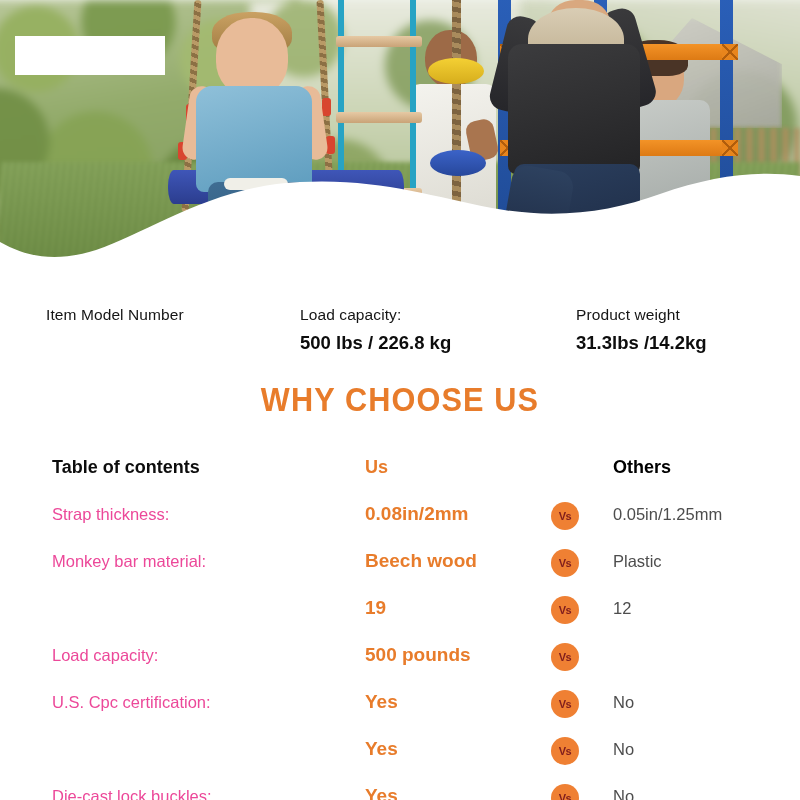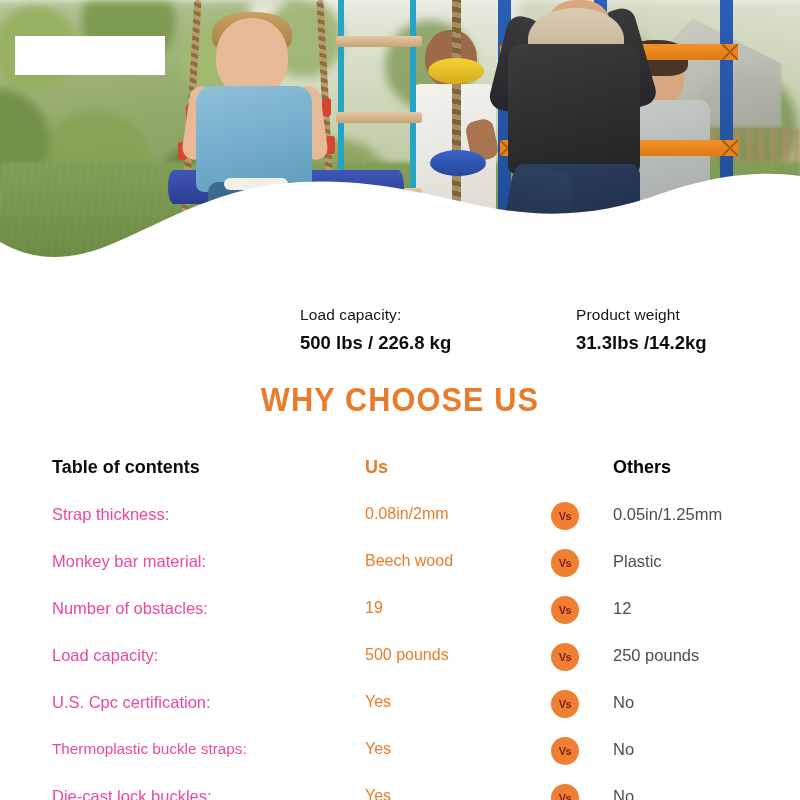--- a/index.html
+++ b/index.html
@@ -243,21 +243,21 @@
   .table { position: absolute; left: 0; top: 452px; width: 800px; }
   .trow {
     position: relative; height: 47px;
   }
   .c-label {
     position: absolute; left: 52px; top: 0;
     font-size: 16.5px; color: #ec4899; line-height: 30px; white-space: nowrap;
   }
   .c-us {
     position: absolute; left: 365px; top: 0;
-    font-size: 16px; font-weight: normal; color: #e87c2b;
+    font-size: 19px; font-weight: bold; color: #e87c2b;
     line-height: 30px; white-space: nowrap;
   }
   .c-vs {
     position: absolute; left: 551px; top: 3px;
     width: 28px; height: 28px; border-radius: 50%;
     background: #ef8033;
     display: flex; align-items: center; justify-content: center;
   }
   .c-vs span {
     font-size: 11px; font-weight: bold; color: #7f1d1d;
@@ -367,20 +367,21 @@
       <path d="M0,78 C28,94 58,98 96,86 C150,68 212,22 300,18
                C378,14 430,32 492,44 C556,56 610,48 660,30
                C712,12 756,6 800,12 L800,110 L0,110 Z" fill="#ffffff"></path>
     </svg>
 
     <div class="logo-box"></div>
   </div>
 
   <div class="specs">
     <div class="spec s1">
+      <div class="spec-label">Item Model Number</div>
     </div>
     <div class="spec s2">
       <div class="spec-label">Load capacity:</div>
       <div class="spec-value">500 lbs / 226.8 kg</div>
     </div>
     <div class="spec s3">
       <div class="spec-label">Product weight</div>
       <div class="spec-value">31.3lbs /14.2kg</div>
     </div>
   </div>
@@ -407,48 +408,45 @@
     <div class="trow">
       <div class="c-label">Monkey bar material:</div>
       <div class="c-us">Beech wood</div>
       <div class="c-vs">
           <span>Vs</span>
         </div>
       <div class="c-other">Plastic</div>
     </div>
 
     <div class="trow">
-      <div class="c-label">Number of obstacles:</div>
       <div class="c-us">19</div>
       <div class="c-vs">
           <span>Vs</span>
         </div>
       <div class="c-other">12</div>
     </div>
 
     <div class="trow">
       <div class="c-label">Load capacity:</div>
       <div class="c-us">500 pounds</div>
       <div class="c-vs">
           <span>Vs</span>
         </div>
-      <div class="c-other">250 pounds</div>
     </div>
 
     <div class="trow">
       <div class="c-label">U.S. Cpc certification:</div>
       <div class="c-us">Yes</div>
       <div class="c-vs">
           <span>Vs</span>
         </div>
       <div class="c-other">No</div>
     </div>
 
     <div class="trow">
-      <div class="c-label tight">Thermoplastic buckle straps:</div>
       <div class="c-us">Yes</div>
       <div class="c-vs">
           <span>Vs</span>
         </div>
       <div class="c-other">No</div>
     </div>
 
     <div class="trow">
       <div class="c-label">Die-cast lock buckles:</div>
       <div class="c-us">Yes</div>

